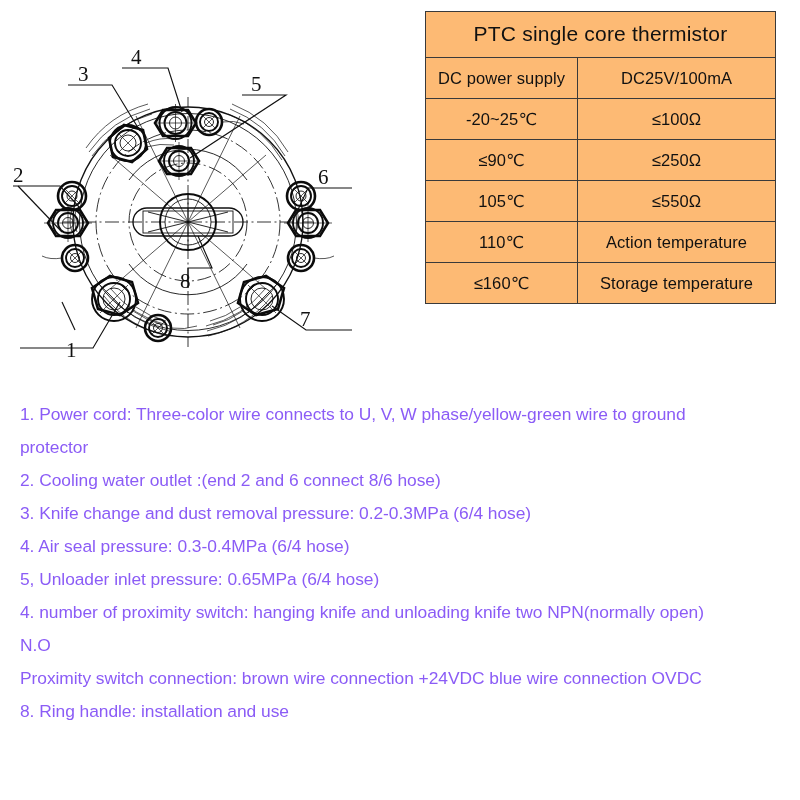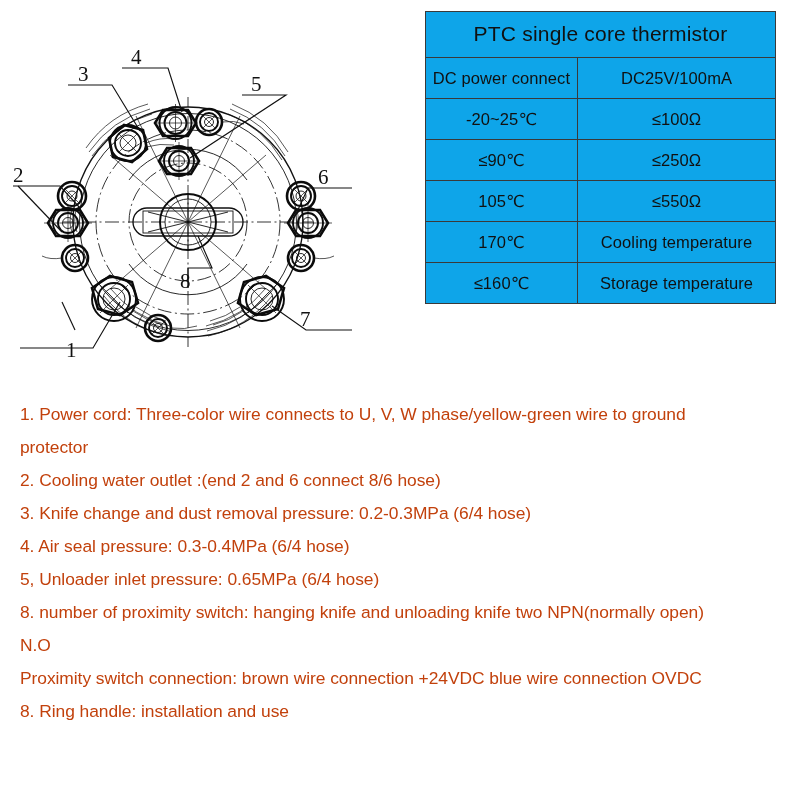--- a/index.html
+++ b/index.html
@@ -20,21 +20,21 @@
   
   #drawing-panel{position:absolute;left:0;top:0;width:410px;height:390px;}
   #drawing-svg{display:block;width:410px;height:390px;}
 
   
   #spec-table-wrap{position:absolute;left:425px;top:11px;width:350px;}
   table.spec{
     border-collapse:collapse;
     width:350px;
     table-layout:fixed;
-    background:#0ea5e9;
+    background:#fdba74;
   }
   table.spec td{
     border:1px solid #3a3a3a;
     text-align:center;
     vertical-align:middle;
     font-size:16.5px;
     color:#111;
     padding:0 4px;
     height:40px;
     line-height:1.15;
@@ -50,21 +50,21 @@
 
   
   #notes{
     position:absolute;
     left:20px;top:398px;
     width:765px;
   }
   #notes .note-line{
     font-size:17.4px;
     line-height:33px;
-    color:#c2410c;
+    color:#8b5cf6;
     white-space:nowrap;
     letter-spacing:-0.05px;
   }
 
   
   .ln{fill:none;stroke:#111;stroke-width:1.35;}
   .ln-thin{fill:none;stroke:#111;stroke-width:0.9;}
   .ln-hair{fill:none;stroke:#111;stroke-width:0.7;}
   .ln-heavy{fill:none;stroke:#0b0b0b;stroke-width:2.6;}
   .ln-med{fill:none;stroke:#0b0b0b;stroke-width:1.9;}
@@ -293,52 +293,52 @@
     <table class="spec">
       <colgroup>
           <col class="c1">
           <col class="c2">
         </colgroup>
       <tbody>
         <tr>
           <td class="title-cell" colspan="2">PTC single core thermistor</td>
         </tr>
         <tr>
-          <td>DC power connect</td>
+          <td>DC power supply</td>
           <td>DC25V/100mA</td>
         </tr>
         <tr>
           <td>-20~25℃</td>
           <td>≤100Ω</td>
         </tr>
         <tr>
           <td>≤90℃</td>
           <td>≤250Ω</td>
         </tr>
         <tr>
           <td>105℃</td>
           <td>≤550Ω</td>
         </tr>
         <tr>
-          <td>170℃</td>
-          <td>Cooling temperature</td>
+          <td>110℃</td>
+          <td>Action temperature</td>
         </tr>
         <tr>
           <td>≤160℃</td>
           <td>Storage temperature</td>
         </tr>
       </tbody>
     </table>
   </div>
 </div>
 
 <div id="notes">
   <div class="note-line">1. Power cord: Three-color wire connects to U, V, W phase/yellow-green wire to ground</div>
   <div class="note-line">protector</div>
   <div class="note-line">2. Cooling water outlet :(end 2 and 6 connect 8/6 hose)</div>
   <div class="note-line">3. Knife change and dust removal pressure: 0.2-0.3MPa (6/4 hose)</div>
   <div class="note-line">4. Air seal pressure: 0.3-0.4MPa (6/4 hose)</div>
   <div class="note-line">5, Unloader inlet pressure: 0.65MPa (6/4 hose)</div>
-  <div class="note-line">8. number of proximity switch: hanging knife and unloading knife two NPN(normally open)</div>
+  <div class="note-line">4. number of proximity switch: hanging knife and unloading knife two NPN(normally open)</div>
   <div class="note-line">N.O</div>
   <div class="note-line">Proximity switch connection: brown wire connection +24VDC blue wire connection OVDC</div>
   <div class="note-line">8. Ring handle: installation and use</div>
 </div>
 
 </body></html>

